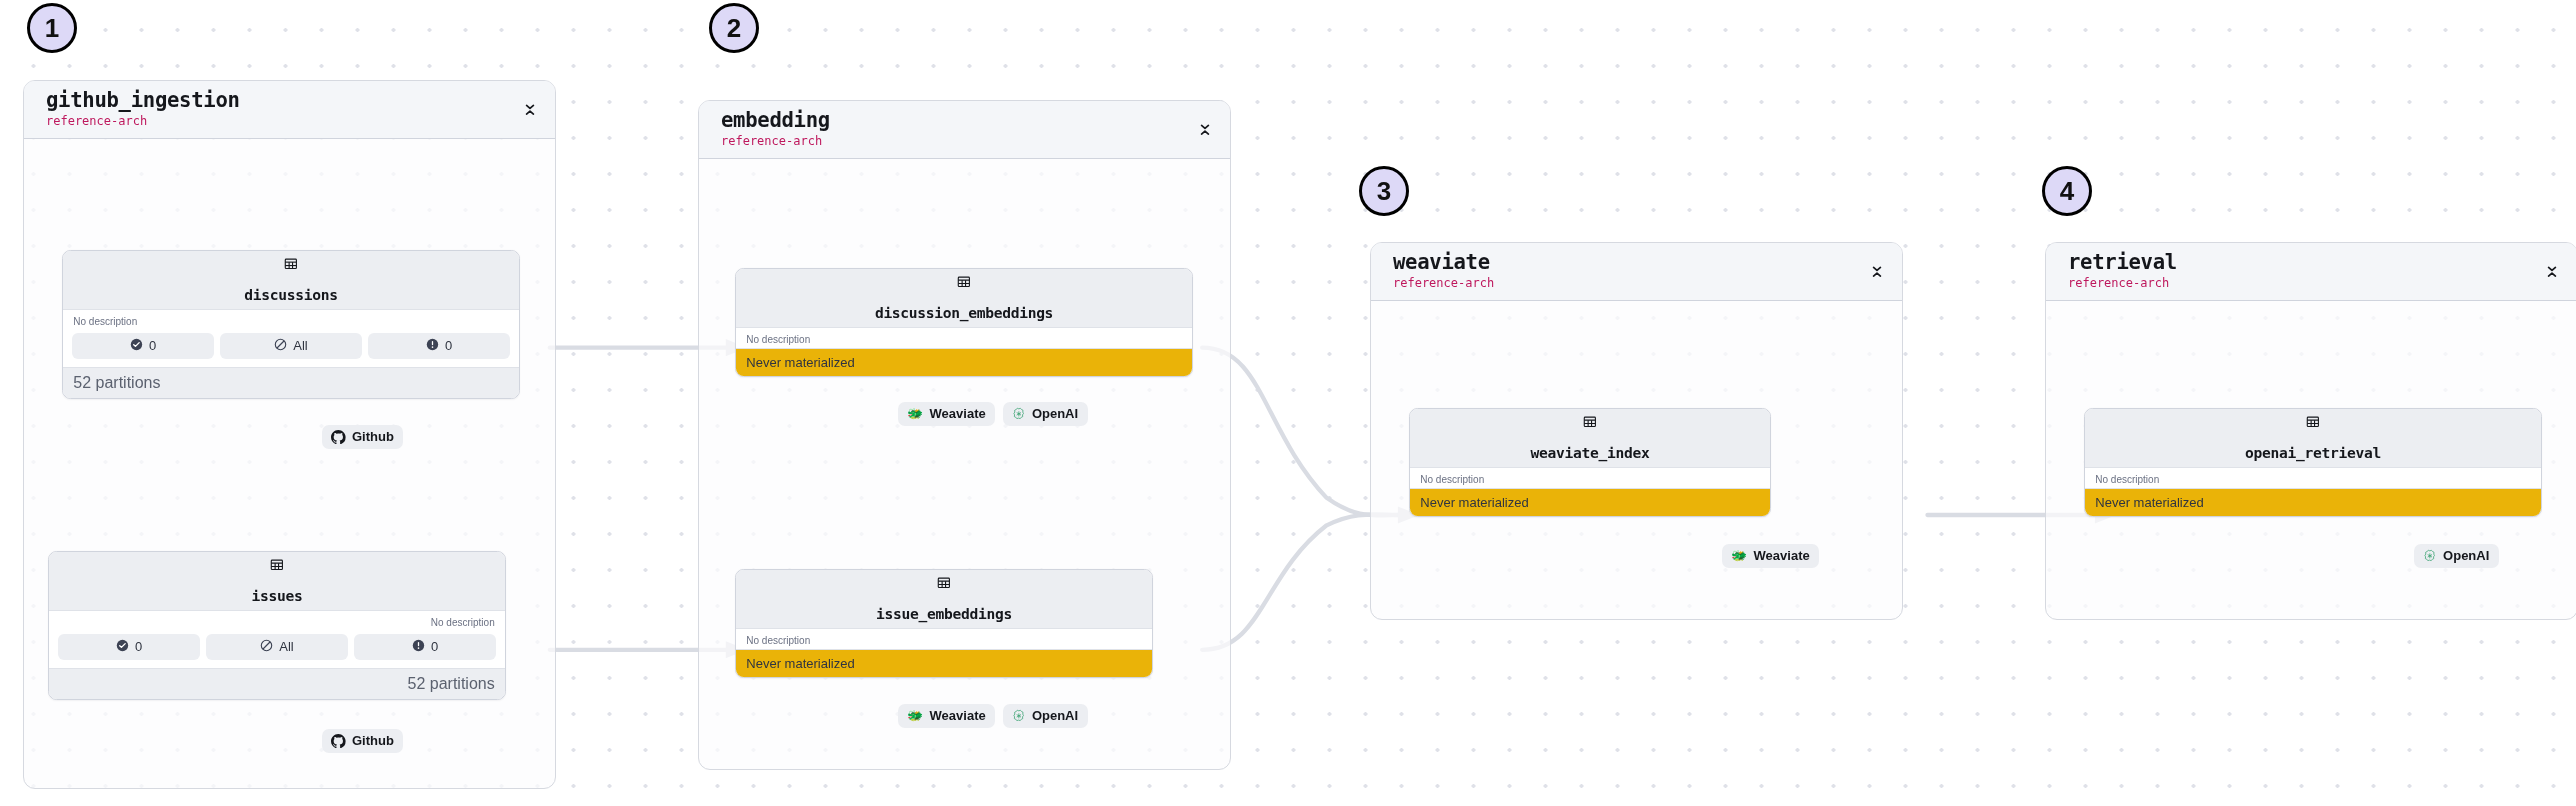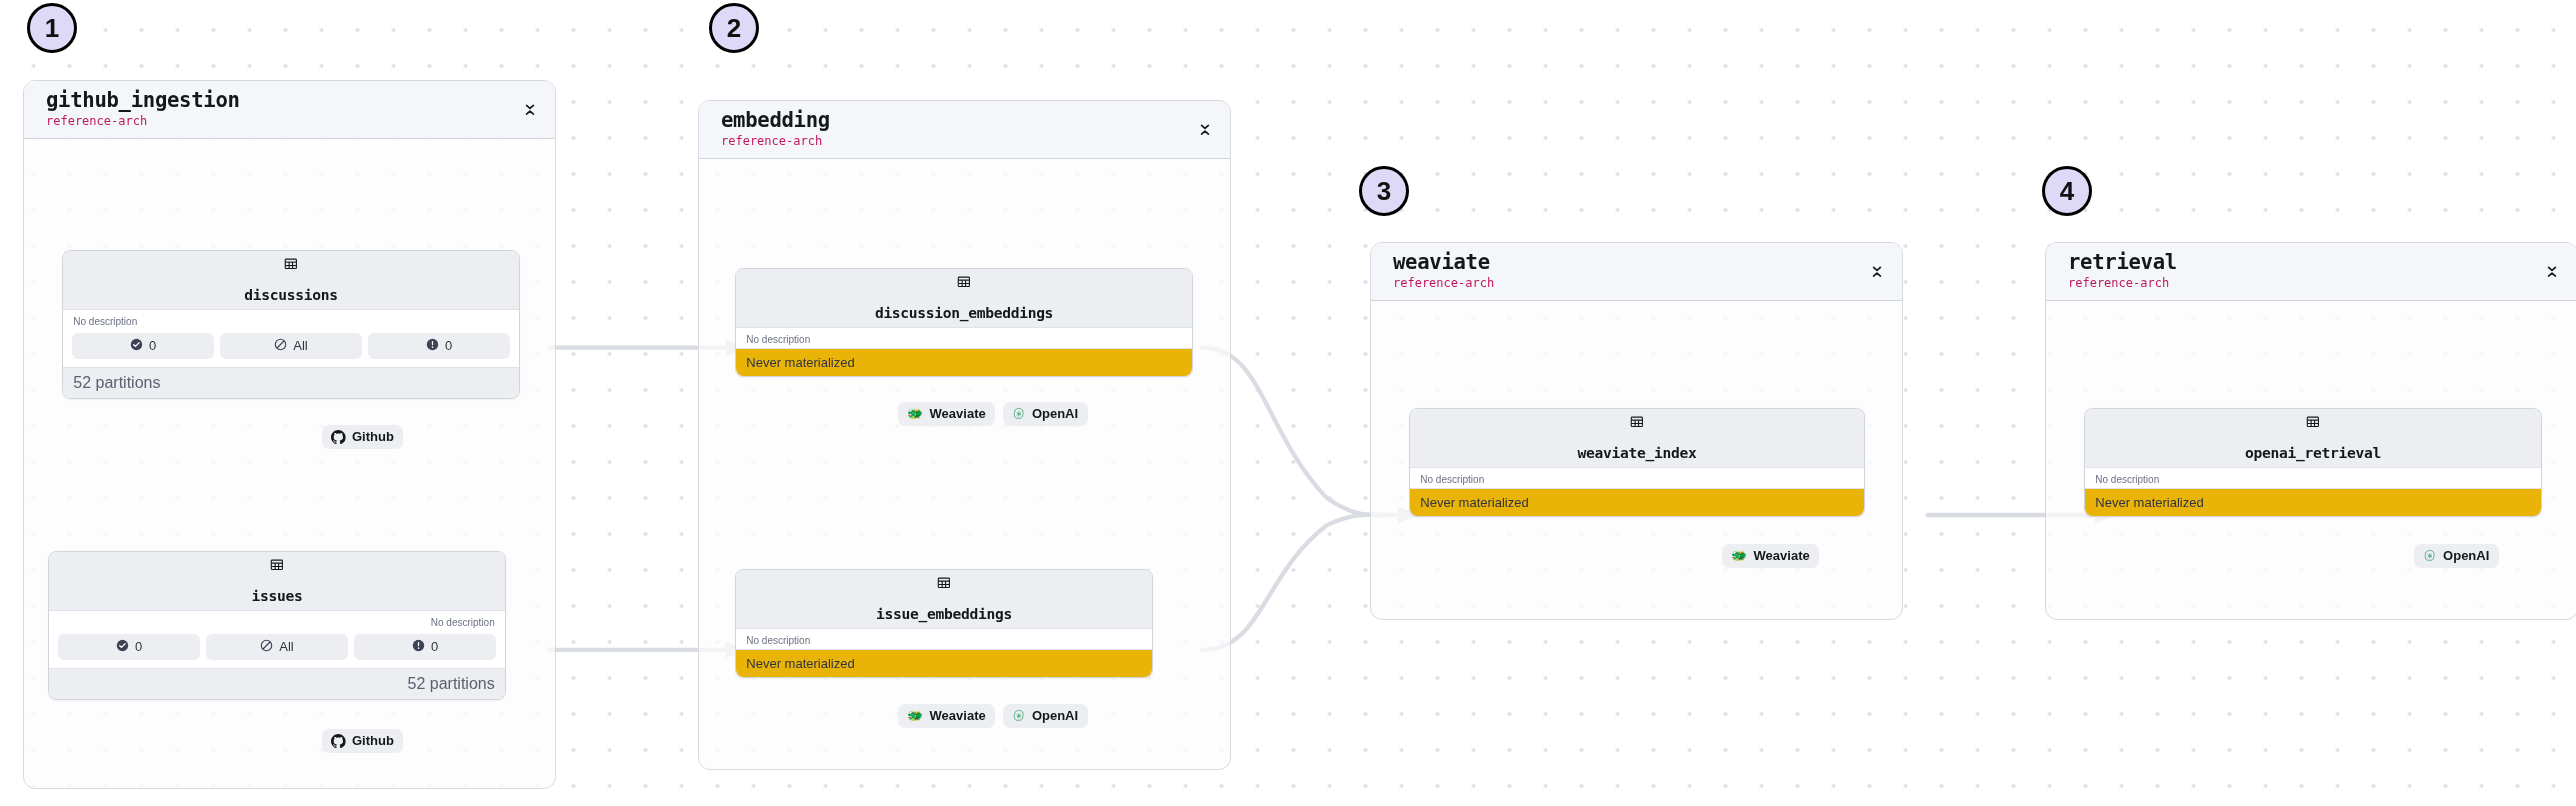--- a/index.html
+++ b/index.html
@@ -366,21 +366,21 @@
             <div class="group-sub">reference-arch</div>
           </div>
           <div class="collapse-icon">
             <svg width="12" height="15.5" viewBox="0 0 14 18" fill="none" stroke="#15171c" stroke-width="2" stroke-linecap="round" stroke-linejoin="round">
               <polyline points="3,4 7,7.5 11,4"></polyline>
               <polyline points="3,14 7,10.5 11,14"></polyline>
             </svg>
           </div>
         </div>
         <div class="group-body">
-          <div class="asset" style="left: 38px; top: 107px; width: 456px;">
+          <div class="asset" style="left: 38px; top: 107px; width: 362px;">
             <div class="asset-head">
               <span><svg width="13.7" height="13.7" viewBox="0 0 16 16" fill="none" stroke="#15171c" stroke-width="1.3">
                   <rect x="1.5" y="2.5" width="13" height="11" rx="1"></rect>
                   <line x1="1.5" y1="6" x2="14.5" y2="6"></line>
                   <line x1="1.5" y1="10" x2="14.5" y2="10"></line>
                   <line x1="6" y1="6" x2="6" y2="13.5"></line>
                   <line x1="10" y1="6" x2="10" y2="13.5"></line>
                 </svg></span>
               <span class="asset-title">weaviate_index</span>
             </div>

